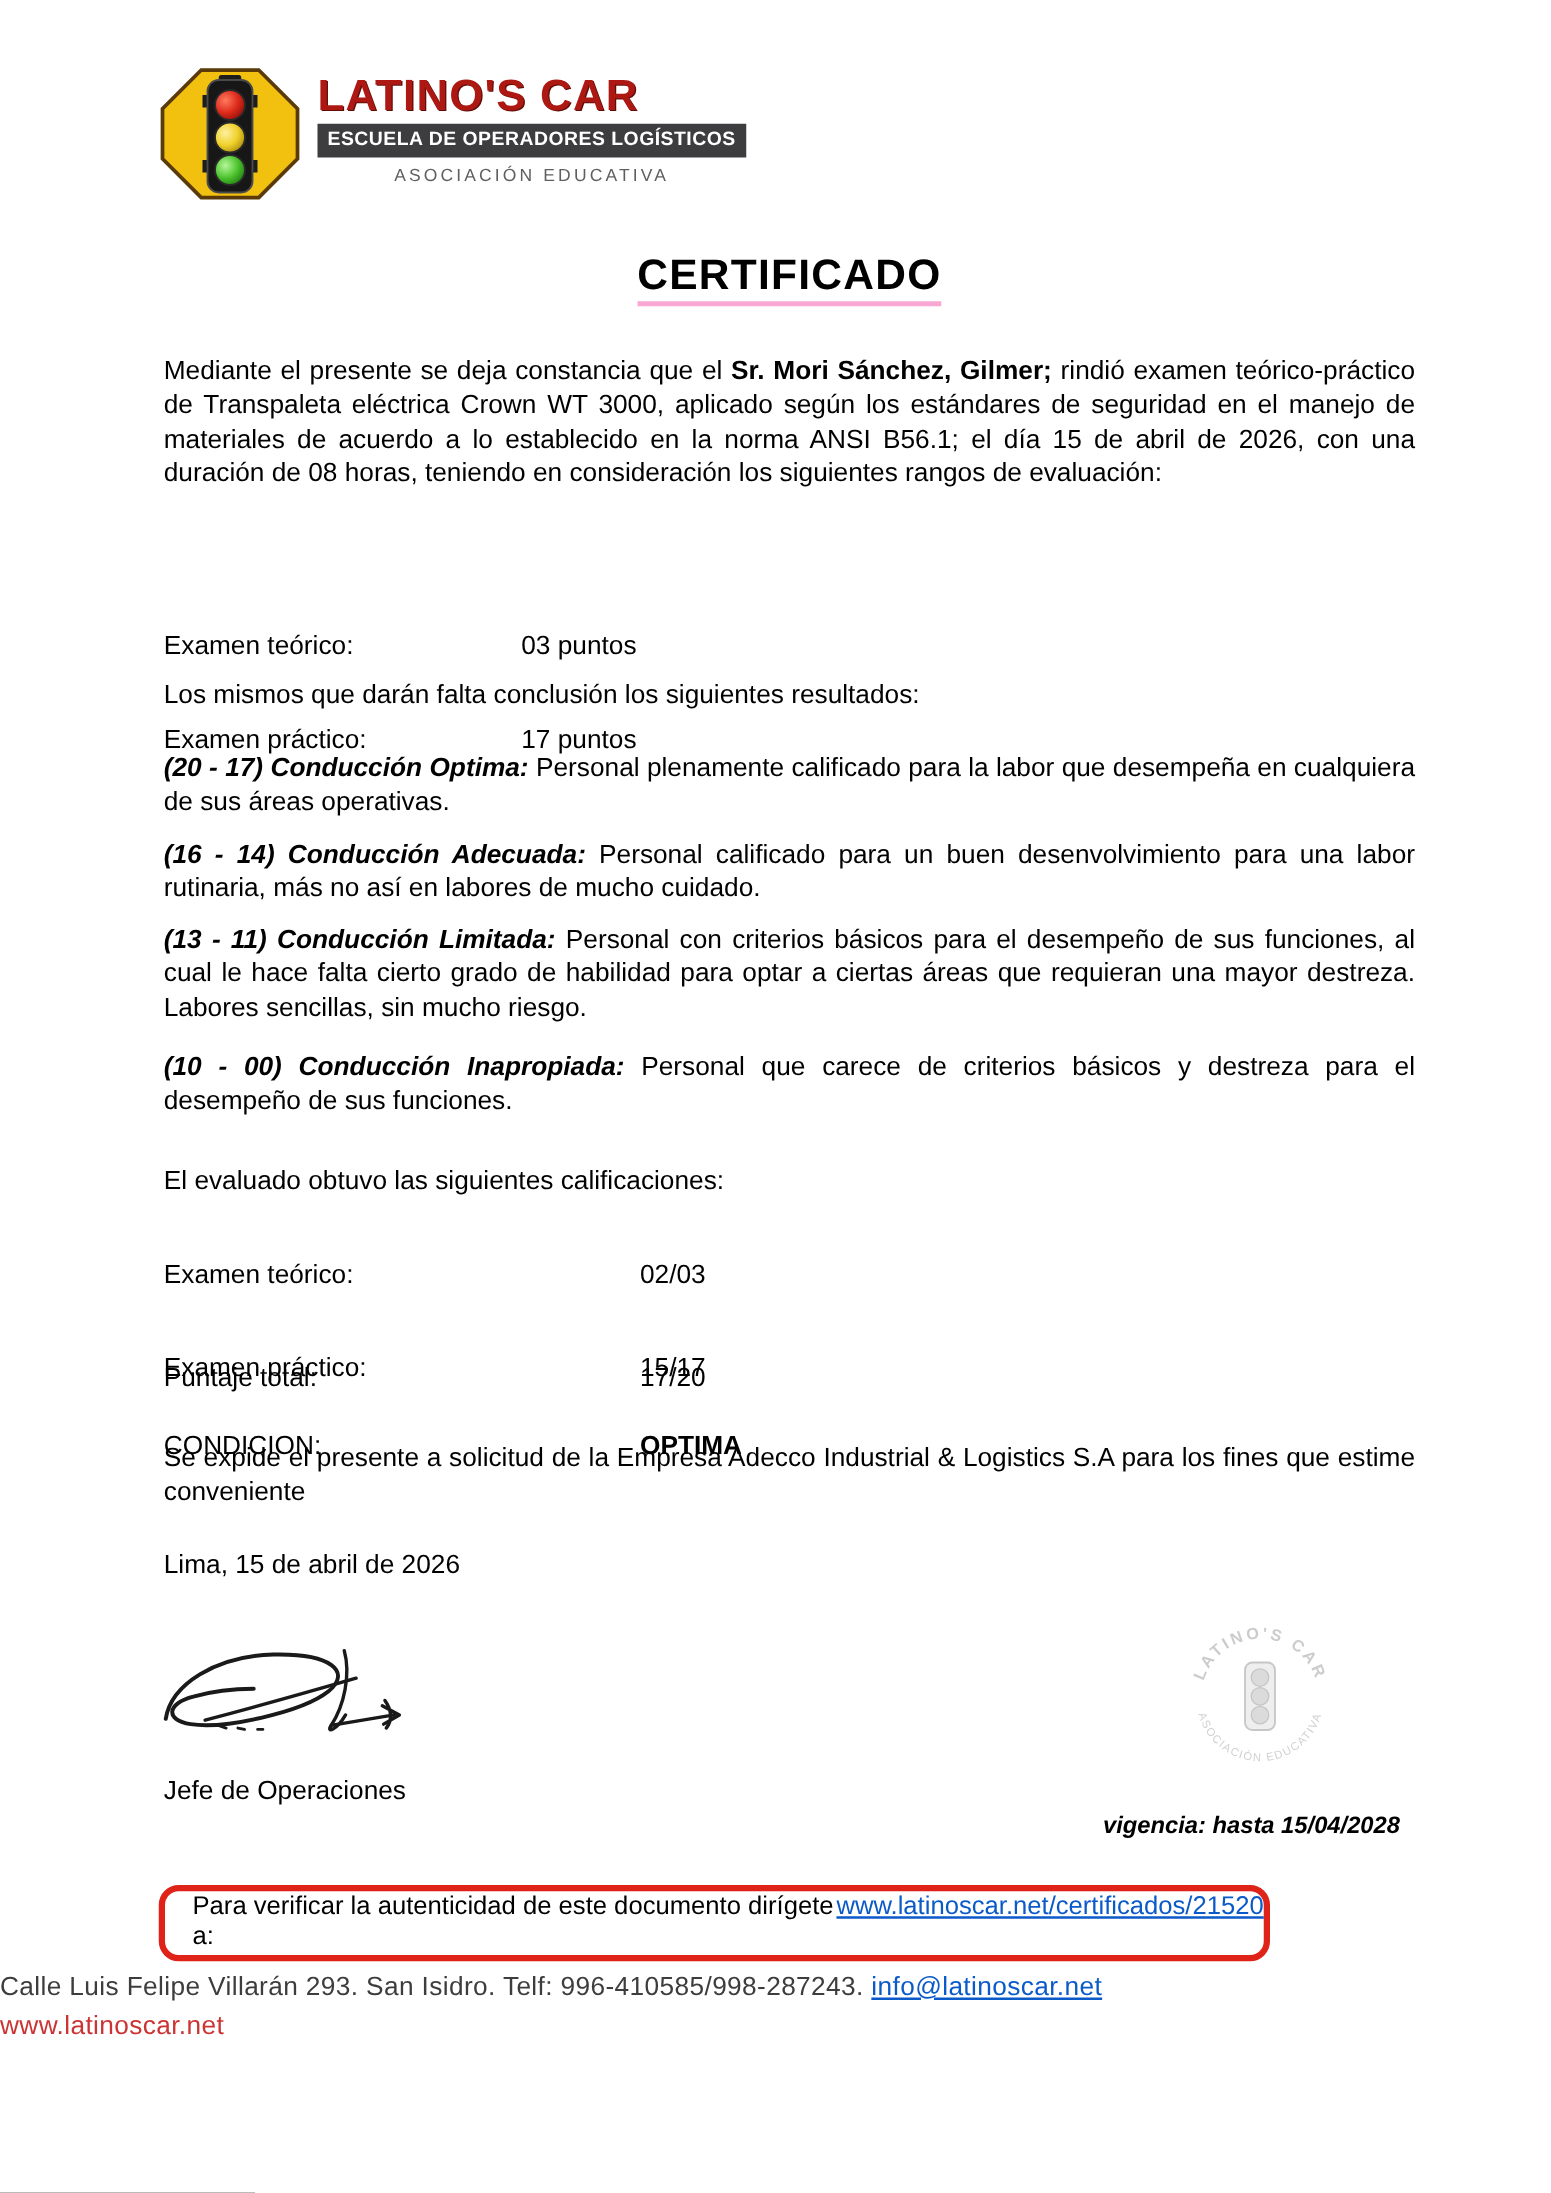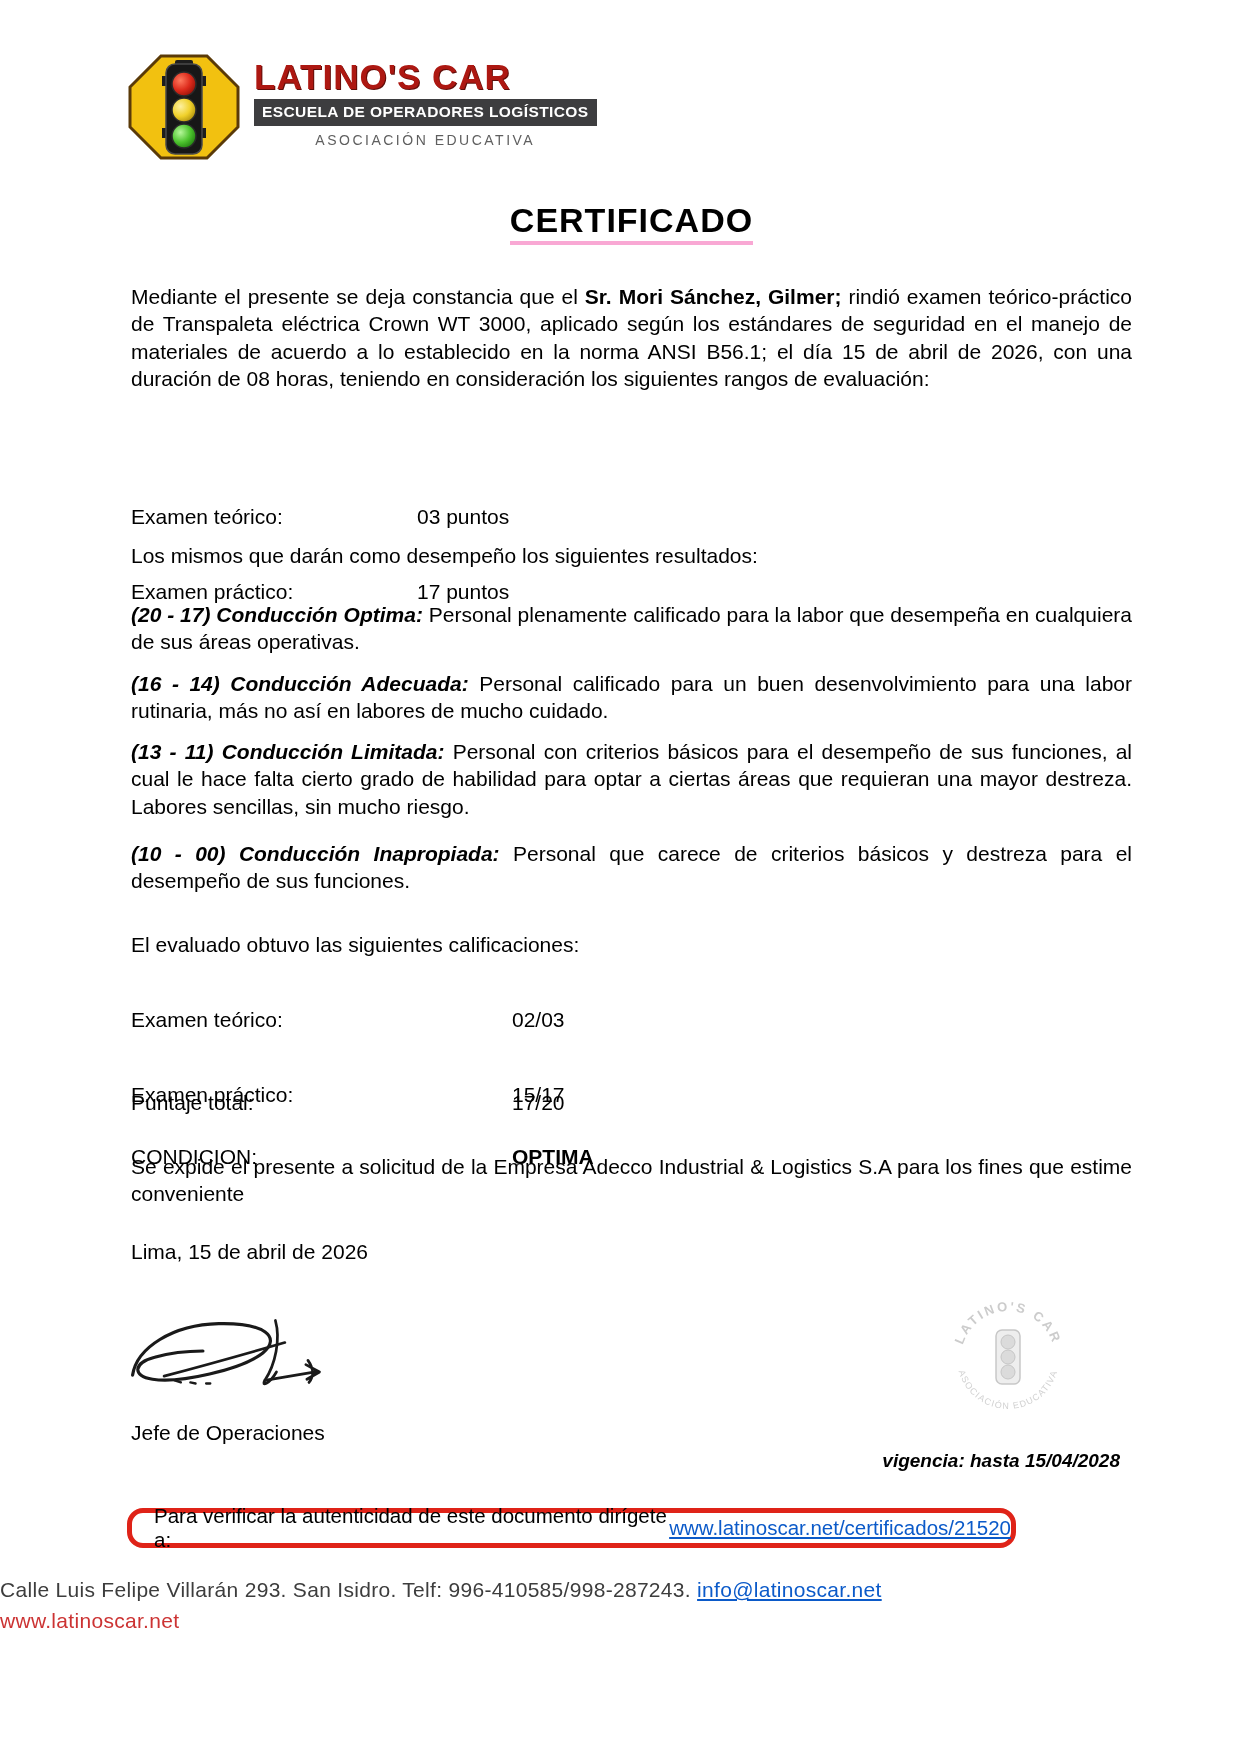--- a/index.html
+++ b/index.html
@@ -50,23 +50,23 @@
   .sig-name .name{padding-left:10px;}
   
   .seal{position:absolute;top:1294px;left:944px;width:128px;height:128px;opacity:.9;}
   
   .vigencia{
     position:absolute;top:1450px;left:762px;width:358px;
     font-size:19px;font-weight:bold;font-style:italic;text-align:right;
   }
   
   .verify-box{
-    position:absolute;top:1508px;left:127px;width:889px;height:40px;
+    position:absolute;top:1508px;left:127px;width:889px;height:61px;
     border:5px solid #DF2318;border-radius:16px;
-    display:flex;align-items:center;padding-left:22px;box-sizing:border-box;
+    display:flex;align-items:flex-start;padding-left:22px;box-sizing:border-box;
     font-size:20.5px;
   }
   .verify-box a, .email-link{color:#0B5AC9;text-decoration:underline;cursor:pointer;}
   
   .footer{position:absolute;top:1578px;left:0;width:1241px;text-align:left;}
   .footer-line1{font-size:21px;color:#3d3d3d;letter-spacing:.3px;}
   .footer-line2{margin-top:7px;font-size:21px;color:#CC3333;letter-spacing:.3px;}
 </style>
 </head>
 <body>
@@ -120,21 +120,21 @@
     <div class="row">
       <span class="lab1">Examen teórico:</span>
       <span>03 puntos</span>
     </div>
     <div class="row">
       <span class="lab1">Examen práctico:</span>
       <span>17 puntos</span>
     </div>
   </div>
 
-  <div class="tb" style="top:542px;">Los mismos que darán como desempeño los siguientes resultados:</div>
+  <div class="tb" style="top:542px;">Los mismos que darán falta conclusión los siguientes resultados:</div>
 
   <div class="tb just" style="top:601px;"><span class="bi">(20 - 17) Conducción Optima:</span><span> Personal plenamente calificado para la labor que desempeña en cualquiera de sus áreas operativas.</span></div>
   <div class="tb just" style="top:670px;"><span class="bi">(16 - 14) Conducción Adecuada:</span><span> Personal calificado para un buen desenvolvimiento para una labor rutinaria, más no así en labores de mucho cuidado.</span></div>
   <div class="tb just" style="top:738px;"><span class="bi">(13 - 11) Conducción Limitada:</span><span> Personal con criterios básicos para el desempeño de sus funciones, al cual le hace falta cierto grado de habilidad para optar a ciertas áreas que requieran una mayor destreza. Labores sencillas, sin mucho riesgo.</span></div>
   <div class="tb just" style="top:840px;"><span class="bi">(10 - 00) Conducción Inapropiada:</span><span> Personal que carece de criterios básicos y destreza para el desempeño de sus funciones.</span></div>
 
   <div class="tb" style="top:931px;">El evaluado obtuvo las siguientes calificaciones:</div>
 
   <div class="tb" style="top:958px;">
     <div class="row">

